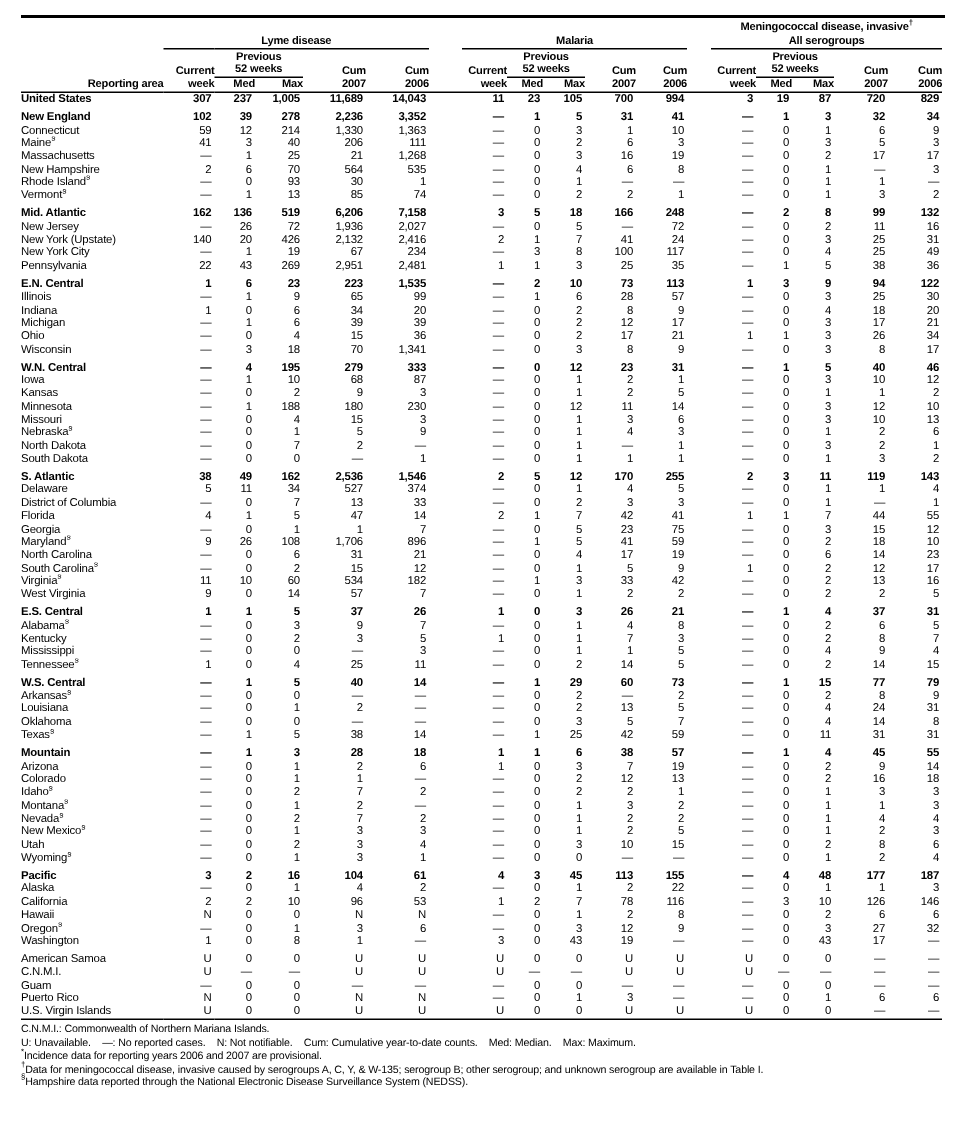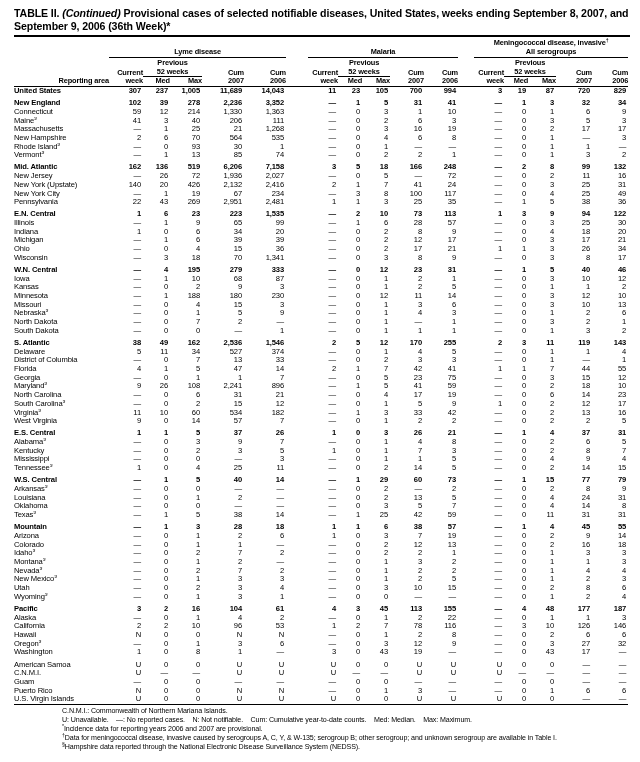--- a/index.html
+++ b/index.html
@@ -28,29 +28,28 @@
 
   tbody td { font-size:7.6px; line-height:8.7px; vertical-align:bottom; }
   td.area { text-align:left; white-space:nowrap; overflow:hidden; }
   td.num { text-align:right; padding-right:2px; white-space:nowrap; }
   tr.total td, tr.region td { font-weight:bold; }
   tr.gap td { height:3.4px; line-height:3.4px; font-size:1px; }
   tbody tr:last-child td { border-bottom:1.5px solid #000; }
 
   sup { font-size:5.2px; line-height:0; vertical-align:super; }
 
-  .footnotes { margin-top:2px; font-size:7.1px; line-height:8.9px; letter-spacing:-0.1px;margin-left:48px; }
+  .footnotes { margin-top:2px; font-size:7.1px; line-height:8.9px; letter-spacing:-0.1px; }
   .fn { white-space:pre-wrap; padding-left:5px; text-indent:-5px; }
 </style>
 </head>
 <body>
 
 <div class="page">
 
-  <div class="title"><span>TABLE II.</span> <span class="cont">(Continued)</span> <span>Provisional cases of selected notifiable diseases, United States, weeks ending September 8, 2007, and September 9, 2006 (36th Week)*</span></div>
 
   <div class="top-rule"></div>
 
   <table>
     <colgroup>
       <col style="width:95px">
       <col style="width:34px">
         <col style="width:27px">
         <col style="width:32px">
         <col style="width:42px">
@@ -799,21 +798,21 @@
           <td class="num">0</td>
           <td class="num">3</td>
           <td class="num">15</td>
           <td class="num">12</td>
         </tr>
         <tr class="state">
           <td class="area">Maryland<sup>§</sup></td>
           <td class="num">9</td>
           <td class="num">26</td>
           <td class="num">108</td>
-          <td class="num">2,241</td>
+          <td class="num">1,706</td>
           <td class="num">896</td>
           <td class="sp"></td>
           <td class="num">—</td>
           <td class="num">1</td>
           <td class="num">5</td>
           <td class="num">41</td>
           <td class="num">59</td>
           <td class="sp"></td>
           <td class="num">—</td>
           <td class="num">0</td>

